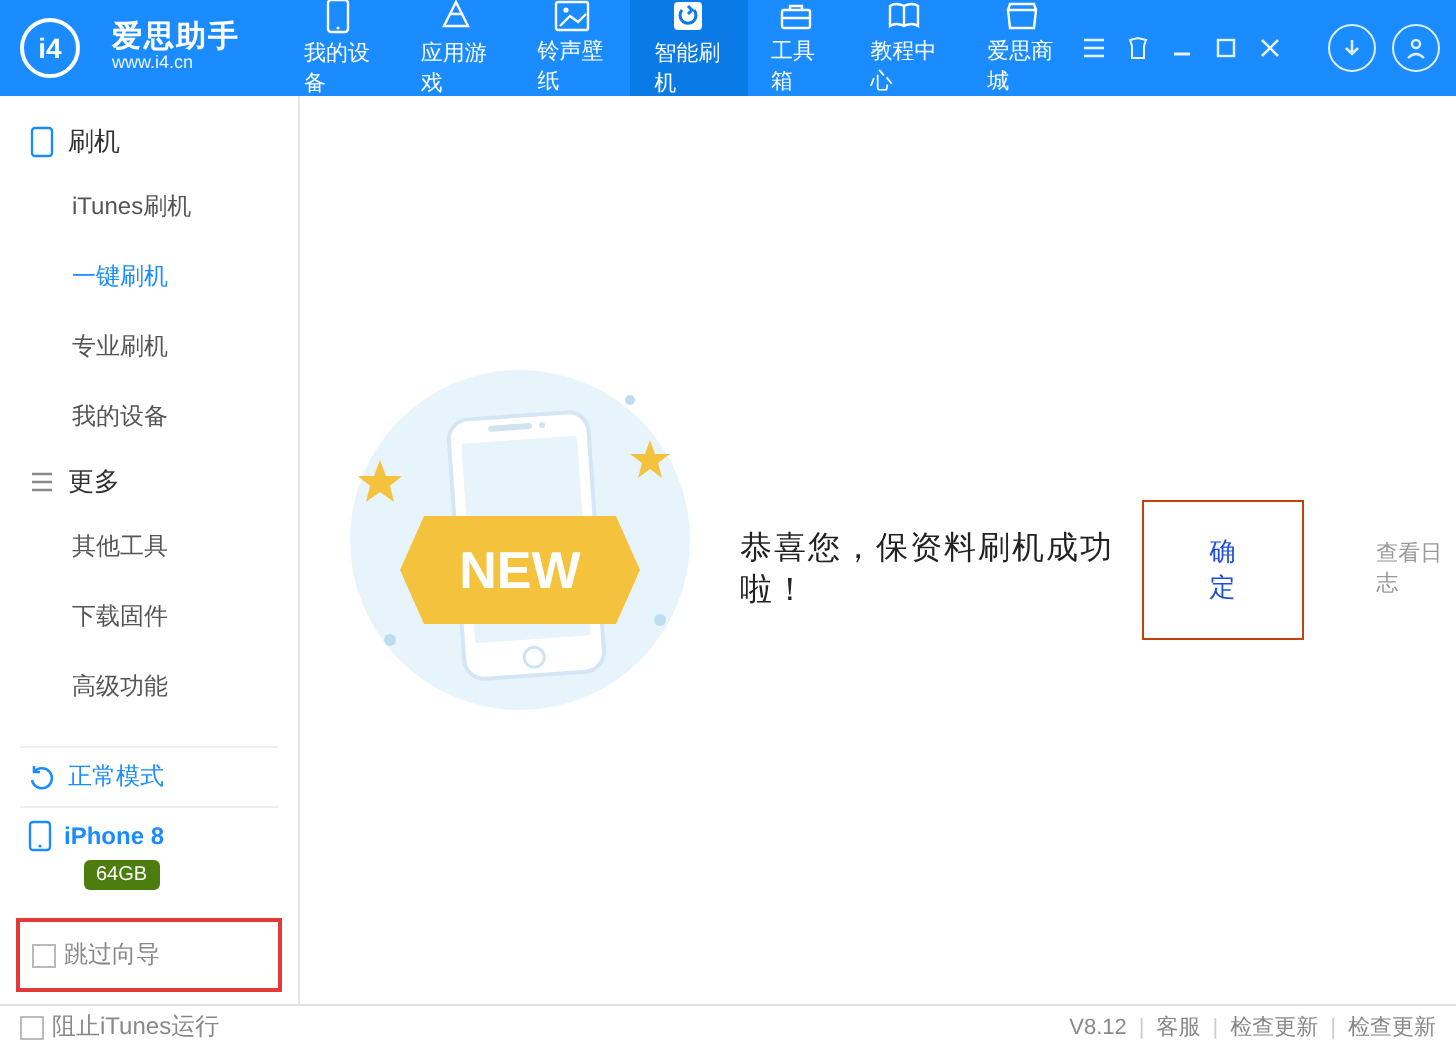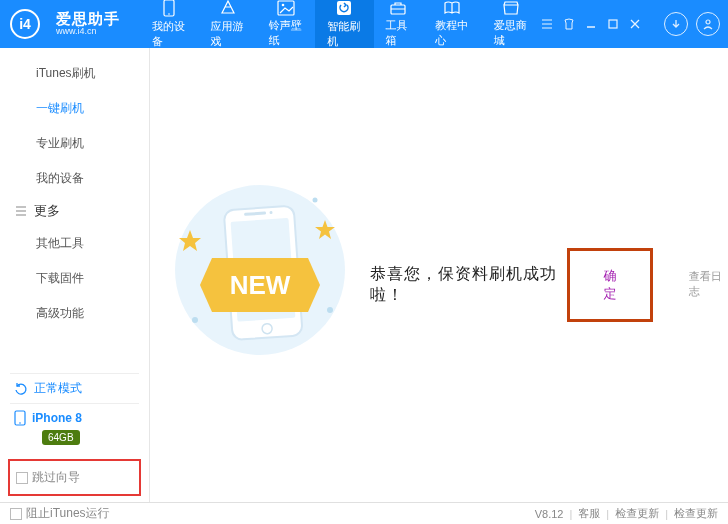--- a/index.html
+++ b/index.html
@@ -32,21 +32,21 @@
   .device-name { color: #1a8cff; font-size: 12px; font-weight: 600; }
   .badge { display: inline-block; background: #4d7c0f; color: #fff; font-size: 10px; padding: 2px 6px; border-radius: 3px; margin-left: 32px; margin-top: 2px; }
 
   .checkstrip { border: 2px solid #e53935; margin: 6px 8px 6px 8px; padding: 8px 6px; display: flex; gap: 14px; align-items: center; }
   .chk { display: flex; align-items: center; gap: 4px; color: #888; font-size: 12px; cursor: pointer; }
   .chk-box { width: 12px; height: 12px; border: 1px solid #bbb; display: inline-block; }
 
   .content { flex: 1; display: flex; flex-direction: row; align-items: center; justify-content: center; position: relative; }
   .hero { width: 220px; height: 200px; display: flex; align-items: center; justify-content: center; position: relative; margin-top: -10px; }
   .congrats { font-size: 16px; color: #222; margin-top: 20px; letter-spacing: 1px; }
-  .ok-btn { margin-top: 20px; border: 3px solid #c2410c; background: #fff; padding: 16px 28px; font-size: 13px; color: #a21caf; cursor: pointer; }
+  .ok-btn { margin-top: 20px; border: 1px solid #c2410c; background: #fff; padding: 16px 28px; font-size: 13px; color: #1d4ed8; cursor: pointer; }
   .log-link { margin-top: 18px; color: #999; font-size: 11px; cursor: pointer; margin-left: 36px; }
 
   .statusbar { height: 22px; border-top: 1px solid #e0e0e0; display: flex; align-items: center; padding: 0 10px; font-size: 11px; color: #888; justify-content: space-between; }
   .status-left { display: flex; align-items: center; gap: 4px; }
   .status-right { display: flex; align-items: center; gap: 6px; }
   .sep { color: #ccc; }
 
   svg { display: block; }
 </style>
 </head>
@@ -161,20 +161,28 @@
           <circle cx="6" cy="4" r="2" fill="none" stroke="#fff" stroke-width="1.2"></circle>
           <path d="M2 11 Q6 7 10 11" fill="none" stroke="#fff" stroke-width="1.2"></path>
         </svg>
       </span>
   </div>
 </div>
 
 <div class="main">
   <div class="sidebar">
     <div class="side-scroll">
+      <div class="side-header">
+        <span class="hicon">
+            <svg width="12" height="16" viewBox="0 0 12 16">
+              <rect x="1" y="1" width="10" height="14" rx="1.5" fill="none" stroke="#1a8cff" stroke-width="1.2"></rect>
+            </svg>
+          </span>
+        <span>刷机</span>
+      </div>
       <div class="side-item">iTunes刷机</div>
       <div class="side-item active">一键刷机</div>
       <div class="side-item">专业刷机</div>
       <div class="side-item">我的设备</div>
 
       <div class="side-header">
         <span class="hicon">
             <svg width="12" height="12" viewBox="0 0 12 12">
               <path d="M1 2 H11 M1 6 H11 M1 10 H11" stroke="#888" stroke-width="1.2"></path>
             </svg>

